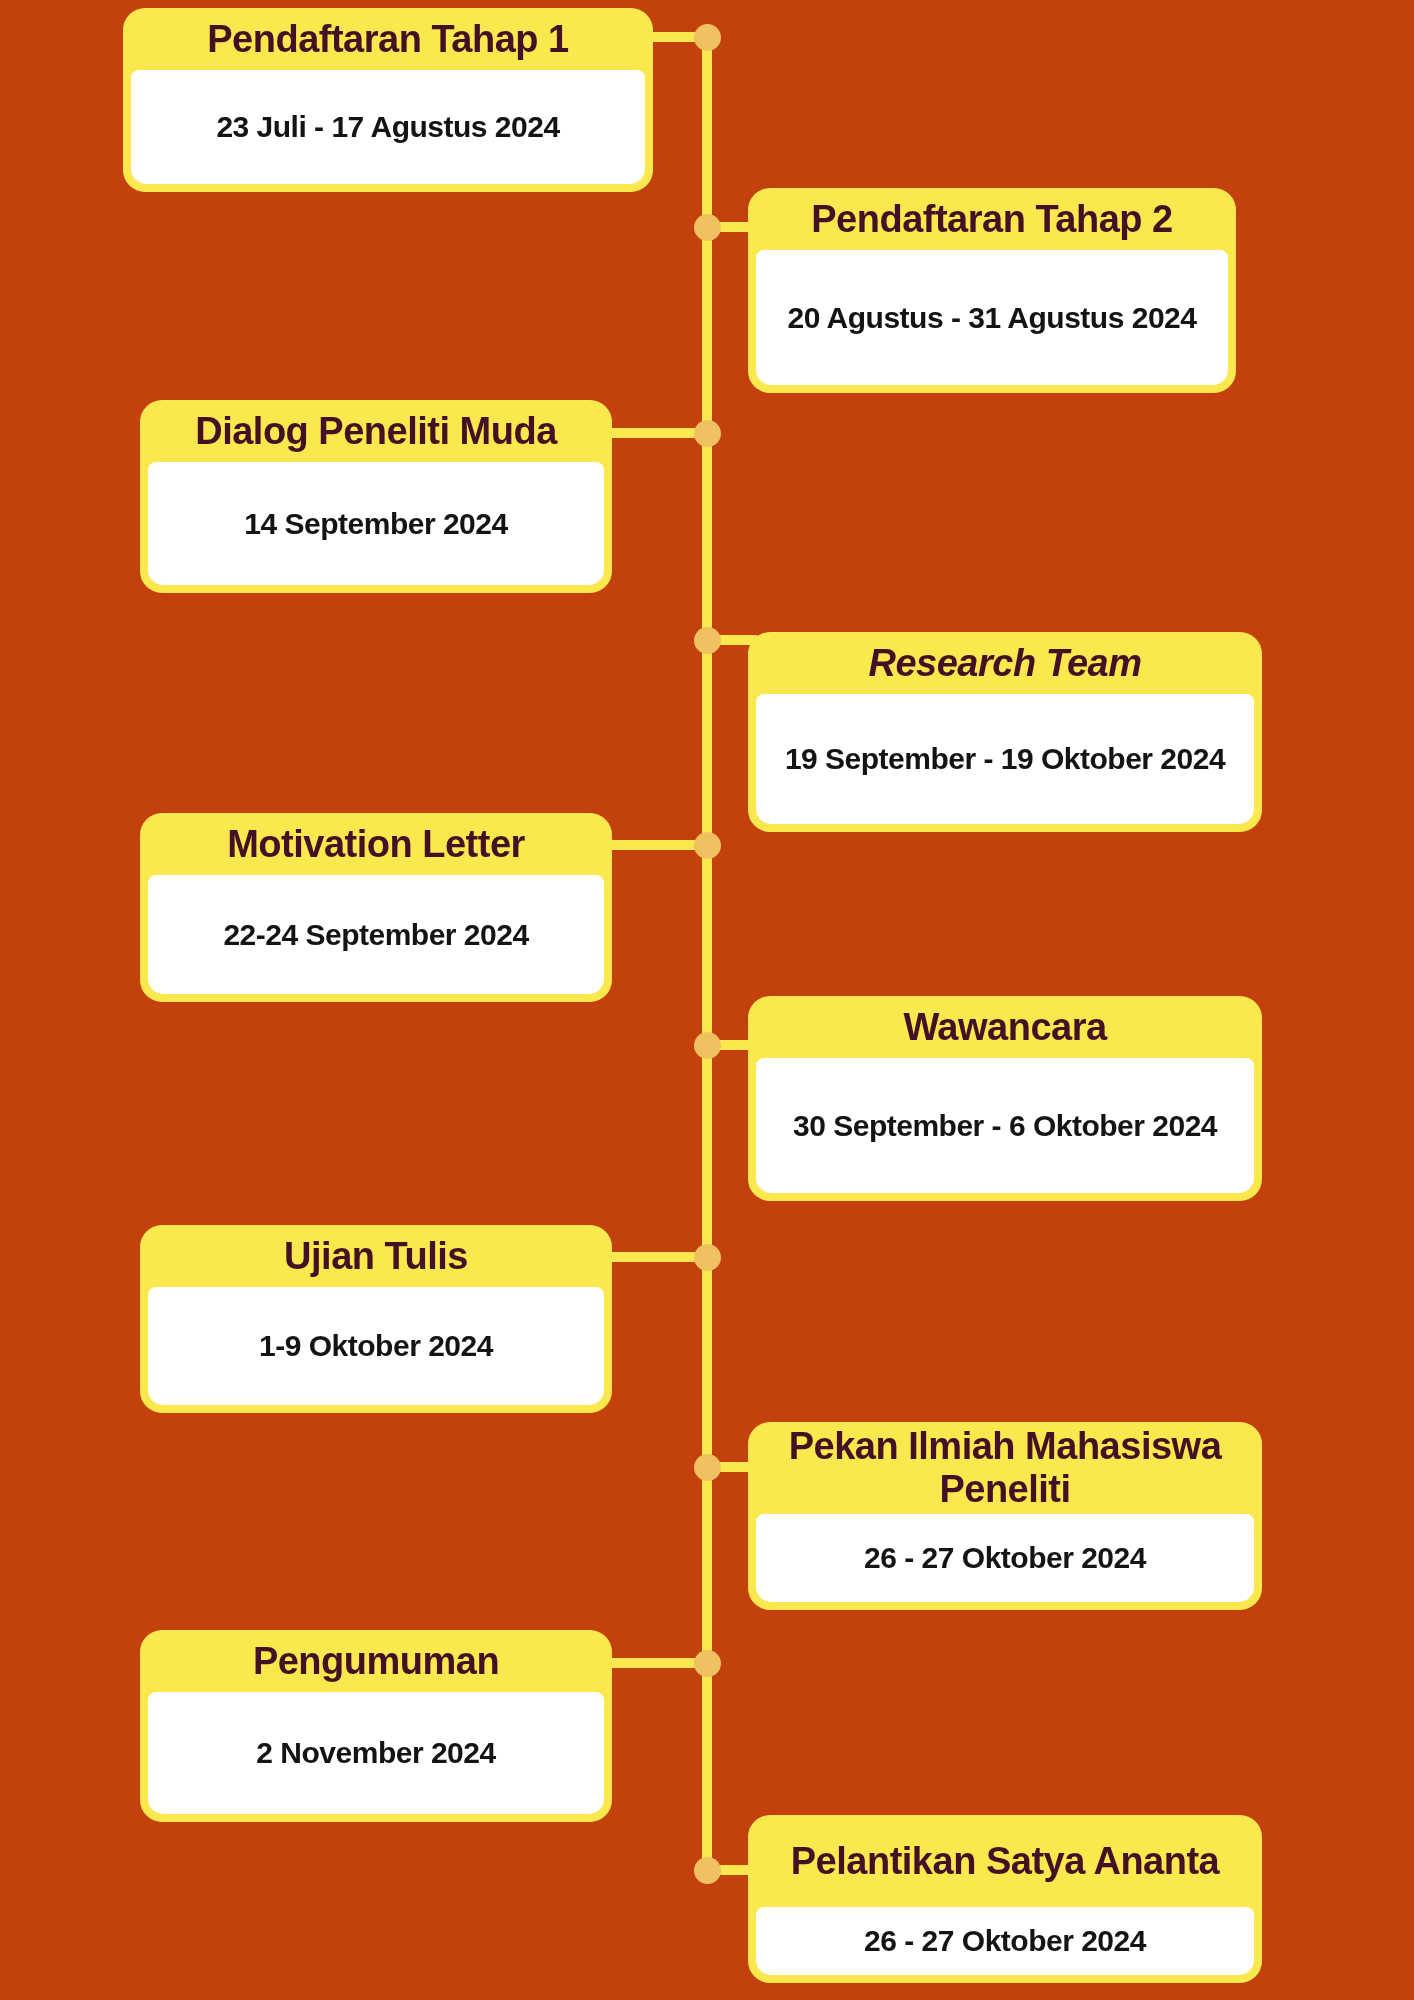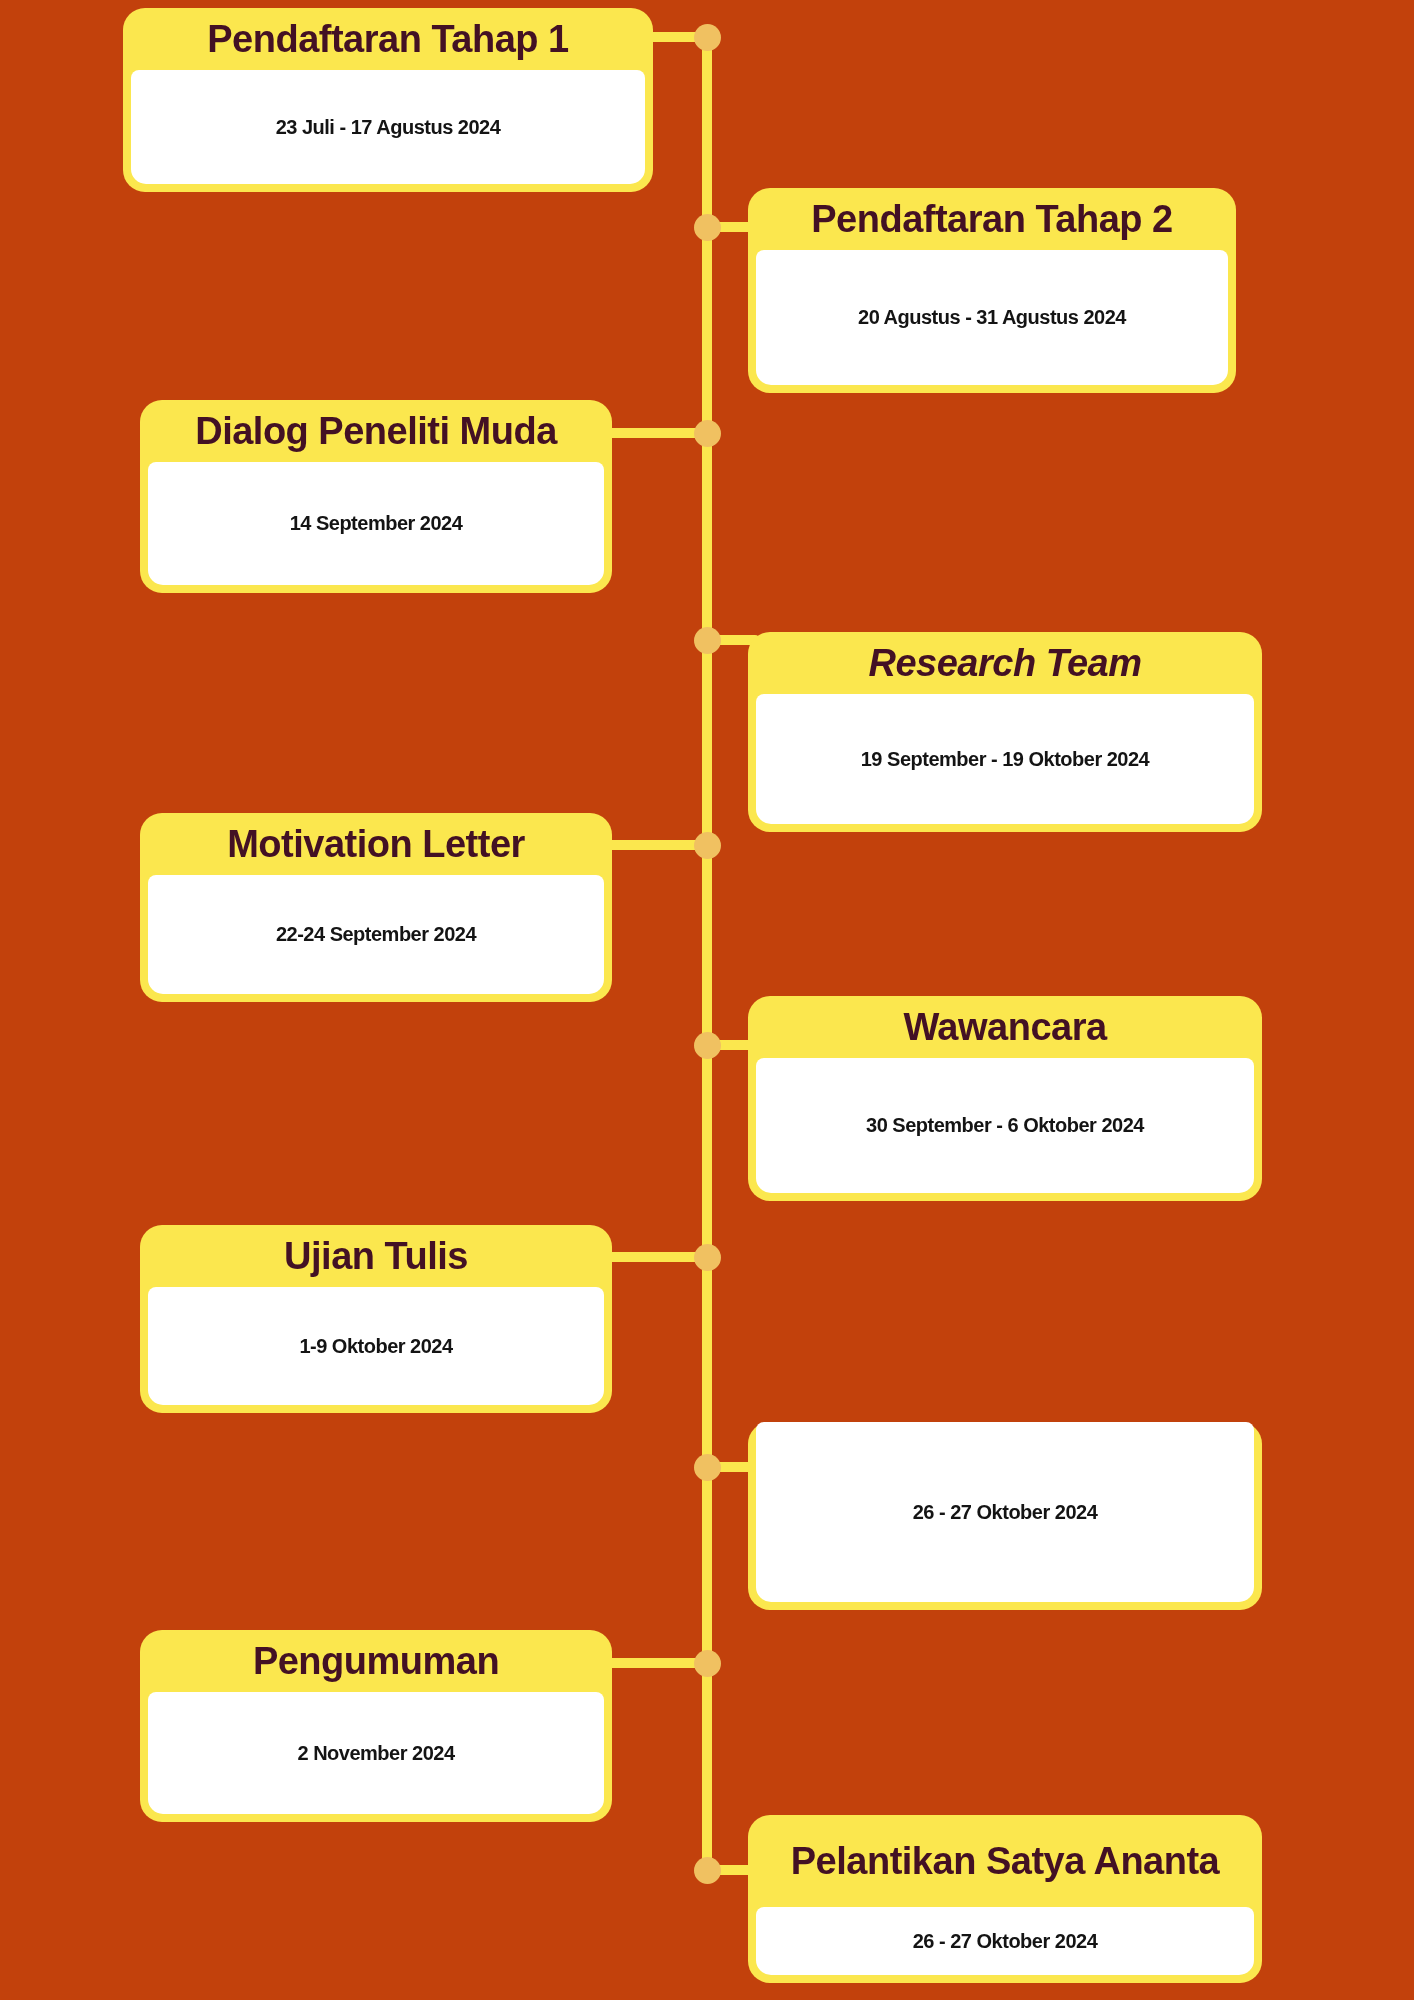--- a/index.html
+++ b/index.html
@@ -66,21 +66,21 @@
     border-radius:8px 8px 15px 15px;
     display:flex;
     align-items:center;
     justify-content:center;
     padding:0 8px;
     box-sizing:border-box;
   }
   .card-date{
     color:#141414;
     font-weight:bold;
-    font-size:20px;
+    font-size:30px;
     letter-spacing:-0.5px;
     text-align:center;
     white-space:nowrap;
   }
 </style>
 </head>
 <body>
 
 <div class="canvas">
 
@@ -165,20 +165,23 @@
   <div class="card" style="top:1225px;left:140px;width:472px;height:188px">
     <div class="card-header one-line">
       <span class="card-title">Ujian Tulis</span>
     </div>
     <div class="card-body">
       <span class="card-date">1-9 Oktober 2024</span>
     </div>
   </div>
 
   <div class="card" style="top:1422px;left:748px;width:514px;height:188px">
+    <div class="card-header two-line">
+      <span class="card-title">Pekan Ilmiah Mahasiswa Peneliti</span>
+    </div>
     <div class="card-body">
       <span class="card-date">26 - 27 Oktober 2024</span>
     </div>
   </div>
 
   <div class="card" style="top:1630px;left:140px;width:472px;height:192px">
     <div class="card-header one-line">
       <span class="card-title">Pengumuman</span>
     </div>
     <div class="card-body">

